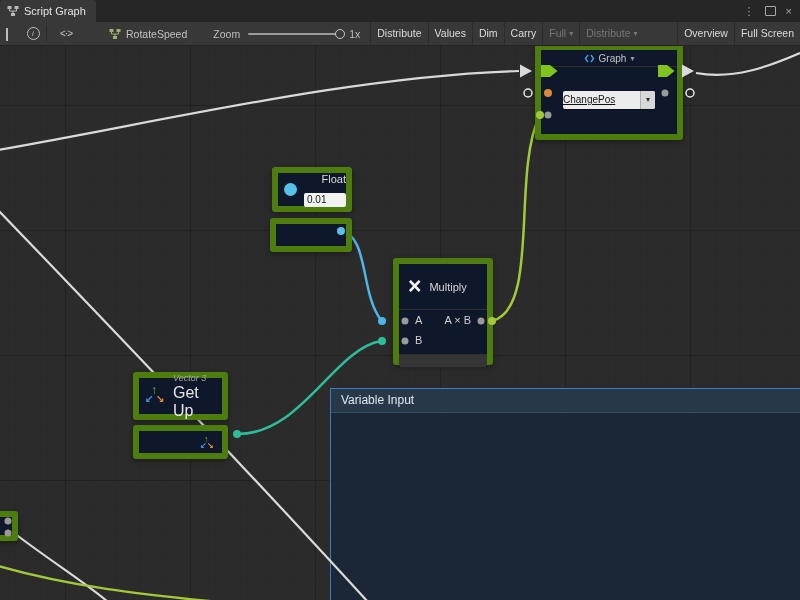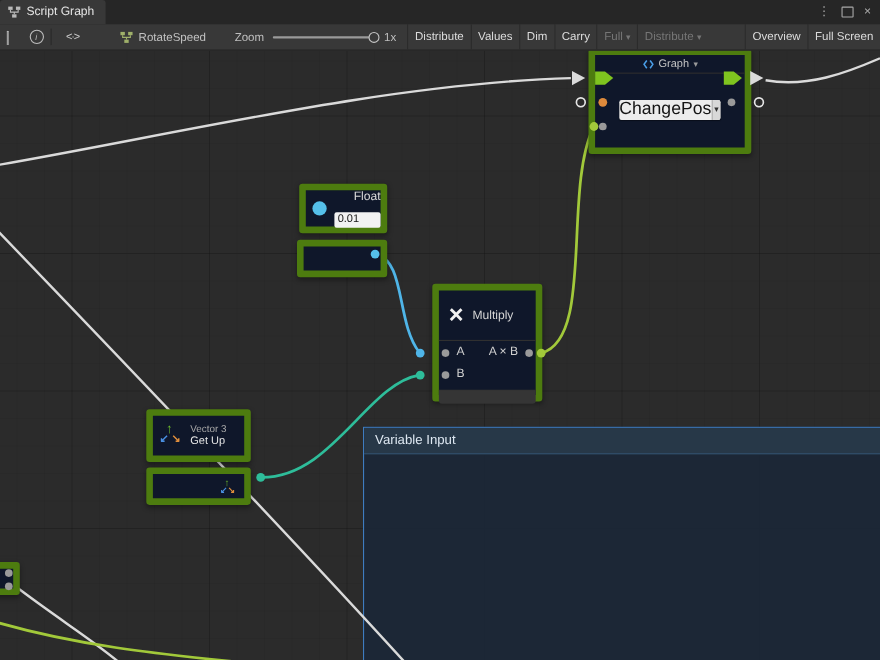--- a/index.html
+++ b/index.html
@@ -92,36 +92,36 @@
   .mrow{height:20px;line-height:20px;display:flex;justify-content:space-between;padding:0 16px;color:#CFCFCF;}
   .mrow:first-of-type{margin-top:6px;}
   .mult-foot{height:12px;border-top:1px solid #303030;margin-top:4px;background:#353535;border-radius:0 0 3px 3px;}
   
   .vec-main{left:133px;top:372px;width:95px;height:48px;display:flex;align-items:center;gap:7px;padding:0 7px;}
   .v3icon{position:relative;width:20px;height:20px;flex:none;}
   .v3icon .up{position:absolute;left:5px;top:-3px;color:#6DBE2C;font-weight:bold;font-size:12px;}
   .v3icon .sw{position:absolute;left:-1px;top:7px;color:#4A90E2;font-weight:bold;font-size:10px;}
   .v3icon .se{position:absolute;left:10px;top:7px;color:#E08E3C;font-weight:bold;font-size:10px;}
   .vec-col{display:flex;flex-direction:column;gap:1px;}
-  .vec-type{font-size:9px;color:#A6A6A6;}
-  .vec-title{font-size:10px;color:#E6E6E6;}
+  .vec-type{font-size:9px;color:#A6A6A6;font-style:italic;}
+  .vec-title{font-size:16px;color:#E6E6E6;}
   .vec-body{left:133px;top:425px;width:95px;height:34px;}
   .v3mini{position:absolute;right:8px;top:7px;width:14px;height:14px;}
   .v3mini .up{position:absolute;left:4px;top:-4px;color:#6DBE2C;font-weight:bold;font-size:9px;}
   .v3mini .sw{position:absolute;left:0px;top:3px;color:#4A90E2;font-weight:bold;font-size:8px;}
   .v3mini .se{position:absolute;left:7px;top:3px;color:#E08E3C;font-weight:bold;font-size:8px;}
   
   .gunit{left:535px;top:44px;width:148px;height:96px;}
   .gunit-title{height:16px;display:flex;align-items:center;justify-content:center;gap:4px;font-size:10px;color:#C4C4C4;border-bottom:1px solid #2E2E2E;}
   .gunit-title .caret{font-size:8px;color:#9A9A9A;}
   .dropdown{
     position:absolute;left:22px;top:41px;width:92px;height:18px;background:#ECECEC;border-radius:2px;
     display:flex;align-items:stretch;overflow:hidden;box-shadow:0 1px 1px rgba(0,0,0,.4);
   }
-  .dd-label{flex:1;color:#141414;font-size:16px;line-height:18px;text-align:left;}
+  .dd-label{flex:1;color:#141414;font-size:10px;line-height:18px;text-align:left;text-decoration:underline;}
   .dd-caret{width:14px;background:#D8D8D8;border-left:1px solid #B0B0B0;color:#333;font-size:8px;line-height:18px;text-align:center;}
   
   .frag{left:-28px;top:511px;width:46px;height:30px;}
 </style>
 </head>
 <body>
 
 <div class="tabbar">
   <div class="tab">
     <svg width="12" height="12" viewBox="0 0 12 12">

